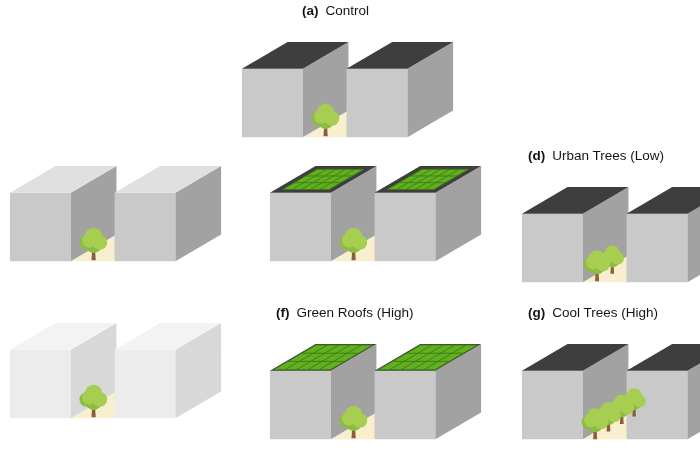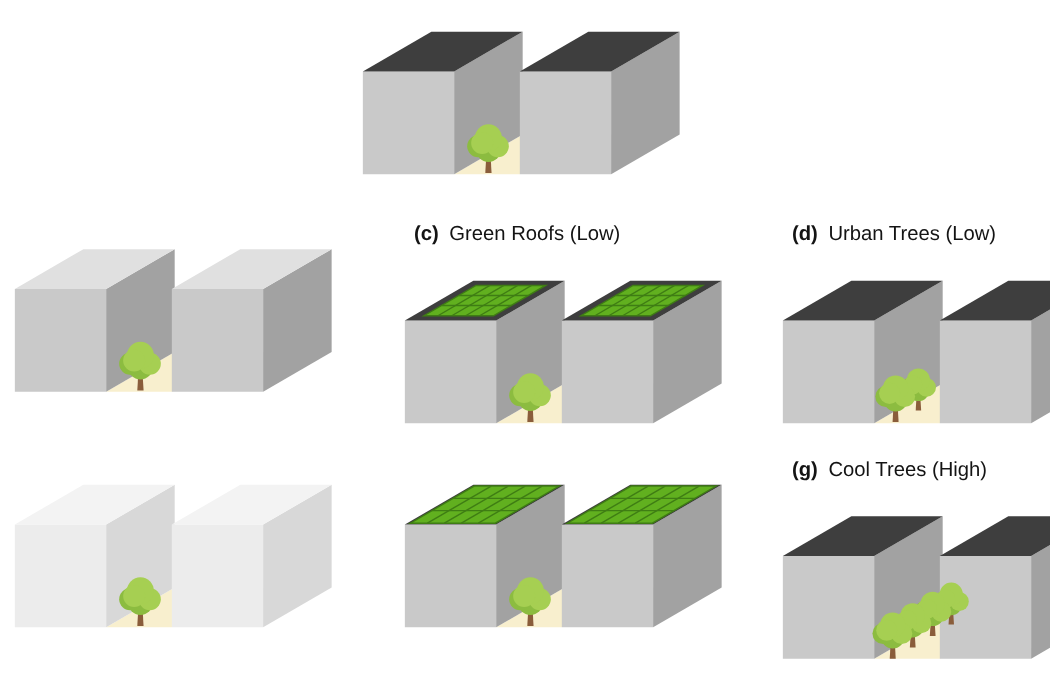--- a/index.html
+++ b/index.html
@@ -10,20 +10,21 @@
   .caption .lab{font-weight:700;margin-right:7px}
   .panel-a .caption{margin-left:62px}
   svg{display:block;overflow:visible}
 </style>
 </head>
 <body>
 
 <div class="canvas">
 
   <section class="panel panel-a" style="left:240px;top:2px">
+    <div class="caption"><span class="lab">(a)</span><span>Control</span></div>
     <svg viewBox="0 0 226 126" width="215" height="120">
         <g>
           <polygon points="66,120 112,120 160,92 114,92" fill="#f8efce"></polygon>
         </g>
         <g>
           <polygon points="2,120 66,120 66,48 2,48" fill="#c9c9c9"></polygon>
           <polygon points="66,120 114,92 114,20 66,48" fill="#a2a2a2"></polygon>
           <polygon points="2,48 66,48 114,20 50,20" fill="#3e3e3e"></polygon>
         </g>
         <g>
@@ -62,21 +63,20 @@
           <circle cx="90.0" cy="102.5" r="8.8" fill="#8cbc40"></circle>
           <circle cx="82.8" cy="100.3" r="7.7" fill="#8cbc40"></circle>
           <circle cx="96.6" cy="100.3" r="7.7" fill="#a6cf52"></circle>
           <circle cx="90.0" cy="94.3" r="9.4" fill="#a6cf52"></circle>
           <circle cx="85.6" cy="98.1" r="7.7" fill="#a6cf52"></circle>
         </g>
       </svg>
   </section>
 
   <section class="panel" style="left:268px;top:147px">
-    <div class="caption"><span class="lab">(c)</span><span>Green Roofs (Low)</span></div>
     <svg viewBox="0 0 226 126" width="215" height="120">
         <g>
           <polygon points="66,120 112,120 160,92 114,92" fill="#f8efce"></polygon>
         </g>
         <g>
           <polygon points="2,120 66,120 66,48 2,48" fill="#c9c9c9"></polygon>
           <polygon points="66,120 114,92 114,20 66,48" fill="#a2a2a2"></polygon>
           <polygon points="2,48 66,48 114,20 50,20" fill="#3e3e3e"></polygon>
           <polygon points="15.4,44.6 64.1,44.6 100.6,23.4 51.9,23.4" fill="#61b01f" stroke="#3f7d14" stroke-width="1"></polygon>
           <line x1="25.2" y1="44.6" x2="61.6" y2="23.4" stroke="#3f7d14" stroke-width="1"></line>
@@ -164,20 +164,21 @@
           <circle cx="90.0" cy="102.5" r="8.8" fill="#8cbc40"></circle>
           <circle cx="82.8" cy="100.3" r="7.7" fill="#8cbc40"></circle>
           <circle cx="96.6" cy="100.3" r="7.7" fill="#a6cf52"></circle>
           <circle cx="90.0" cy="94.3" r="9.4" fill="#a6cf52"></circle>
           <circle cx="85.6" cy="98.1" r="7.7" fill="#a6cf52"></circle>
         </g>
       </svg>
   </section>
 
   <section class="panel" style="left:268px;top:304px">
+    <div class="caption"><span class="lab">(f)</span><span>Green Roofs (High)</span></div>
     <svg viewBox="0 0 226 126" width="215" height="120">
         <g>
           <polygon points="66,120 112,120 160,92 114,92" fill="#f8efce"></polygon>
         </g>
         <g>
           <polygon points="2,120 66,120 66,48 2,48" fill="#c9c9c9"></polygon>
           <polygon points="66,120 114,92 114,20 66,48" fill="#a2a2a2"></polygon>
           <polygon points="2,48 66,48 114,20 50,20" fill="#3e3e3e"></polygon>
           <polygon points="5.9,47 65.4,47 110.1,21 50.6,21" fill="#61b01f" stroke="#3f7d14" stroke-width="1"></polygon>
           <line x1="17.8" y1="47.0" x2="62.5" y2="21.0" stroke="#3f7d14" stroke-width="1"></line>

